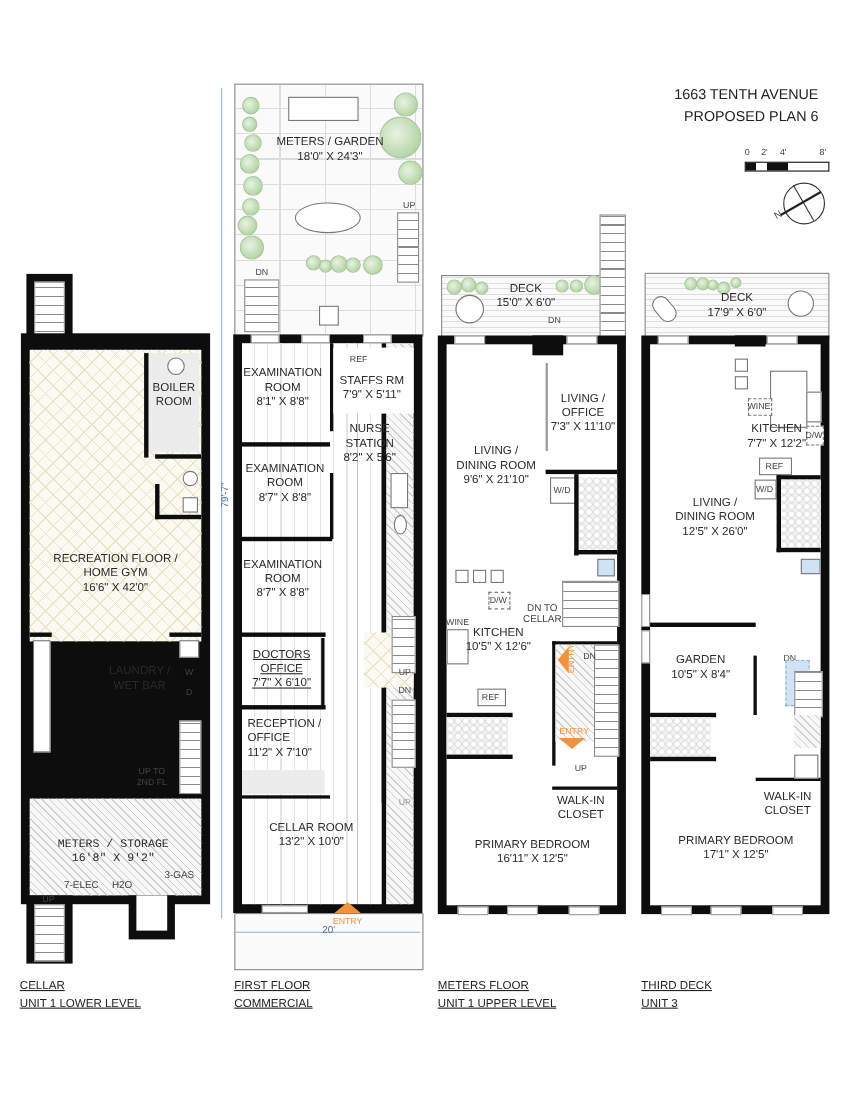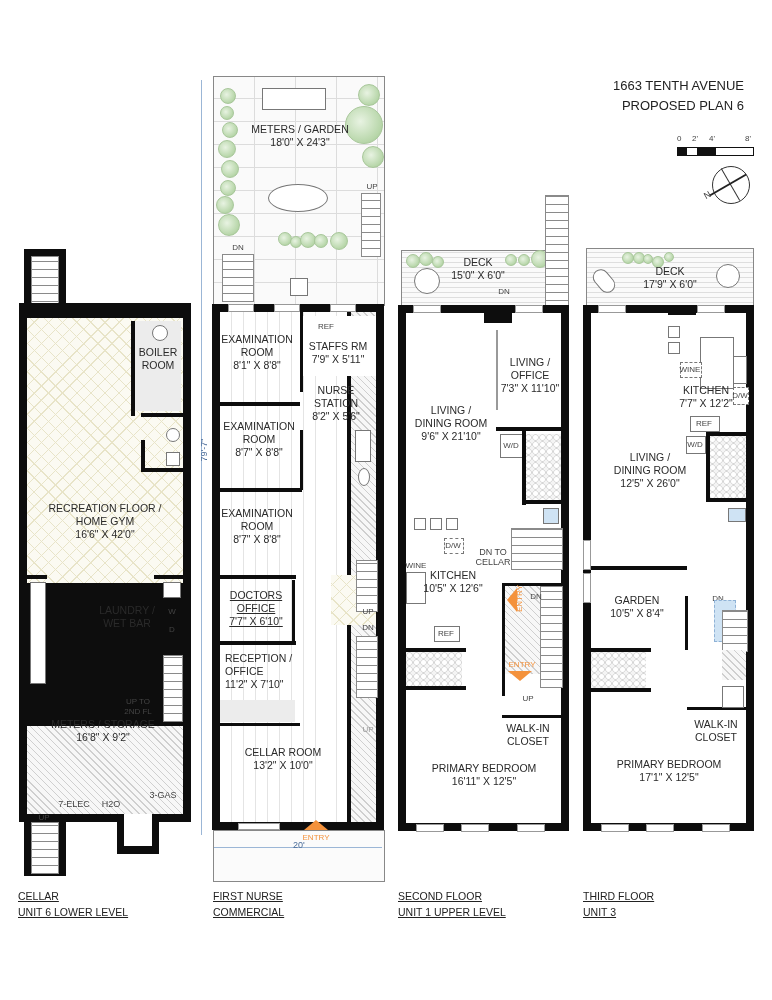--- a/index.html
+++ b/index.html
@@ -87,37 +87,37 @@
   </div>
   <div class="stairs" style="left:163px;top:655px;width:18px;height:65px;"></div>
   <div class="lbl small" style="left:138px;top:697px;">
     <div>UP TO</div>
     <div>2ND FL</div>
   </div>
   <div class="wall" style="left:27px;top:722px;width:58px;height:4px;"></div>
   <div class="wall" style="left:122px;top:722px;width:61px;height:4px;"></div>
 
   <div class="room hatch" style="left:27px;top:726px;width:156px;height:88px;"></div>
-  <div class="lbl" style="left:103px;top:718px;">
+  <div class="lbl" style="left:103px;top:762px;font-family:Liberation Mono, monospace;">
     <div>METERS / STORAGE</div>
     <div>16'8" X 9'2"</div>
   </div>
   <span class="lbl small" style="left:74px;top:799px;font-size:9px;">7-ELEC</span>
   <span class="lbl small" style="left:111px;top:799px;font-size:9px;">H2O</span>
   <span class="lbl small" style="left:163px;top:790px;font-size:9px;">3-GAS</span>
 
   <div class="wall" style="left:24px;top:814px;width:42px;height:62px;"></div>
   <div class="stairs" style="left:31px;top:822px;width:26px;height:50px;"></div>
   <span class="lbl small" style="left:44px;top:813px;">UP</span>
   <div class="wall" style="left:117px;top:814px;width:42px;height:40px;"></div>
   <div class="abs" style="left:124px;top:814px;width:28px;height:32px;background:#fff;"></div>
 
   <div class="caption" style="left:18px;top:888px;">
     <span>CELLAR</span>
-    <span>UNIT 6 LOWER LEVEL</span>
+    <span>UNIT 1 LOWER LEVEL</span>
   </div>
 </div>
 
 <div>
 
   <div class="abs" style="left:201px;top:80px;width:1px;height:755px;background:#9bb6d6;"></div>
   <span class="dim" style="left:193px;top:445px;transform:rotate(-90deg);">79'-7"</span>
 
   <div class="room pavers" style="left:213px;top:76px;width:170px;height:228px;border:1px solid #888;"></div>
   <div class="tree" style="left:220px;top:88px;width:14px;height:14px;"></div>
@@ -220,21 +220,21 @@
   </div>
 
   <div class="win" style="left:238px;top:823px;width:40px;height:5px;"></div>
   <div class="room" style="left:213px;top:830px;width:170px;height:50px;border:1px solid #888;background:#fbfbfb;"></div>
   <div class="arrow-up" style="left:304px;top:820px;"></div>
   <span class="lbl small" style="left:316px;top:833px;color:#f4923c;">ENTRY</span>
   <div class="abs" style="left:214px;top:847px;width:168px;height:1px;background:#9bb6d6;"></div>
   <span class="dim" style="left:293px;top:840px;">20'</span>
 
   <div class="caption" style="left:213px;top:888px;">
-    <span>FIRST NURSE</span>
+    <span>FIRST FLOOR</span>
     <span>COMMERCIAL</span>
   </div>
 </div>
 
 <div>
   <div class="room deckfill" style="left:401px;top:250px;width:153px;height:56px;border:1px solid #888;"></div>
   <div class="tree" style="left:406px;top:254px;width:12px;height:12px;"></div>
   <div class="tree" style="left:419px;top:252px;width:12px;height:12px;"></div>
   <div class="tree" style="left:432px;top:256px;width:10px;height:10px;"></div>
   <div class="tree" style="left:505px;top:254px;width:10px;height:10px;"></div>
@@ -313,21 +313,21 @@
   </div>
   <div class="lbl" style="left:484px;top:762px;">
     <div>PRIMARY BEDROOM</div>
     <div>16'11" X 12'5"</div>
   </div>
   <div class="win" style="left:416px;top:824px;width:26px;height:6px;"></div>
   <div class="win" style="left:461px;top:824px;width:26px;height:6px;"></div>
   <div class="win" style="left:517px;top:824px;width:26px;height:6px;"></div>
 
   <div class="caption" style="left:398px;top:888px;">
-    <span>SECOND FLOOR</span>
+    <span>METERS FLOOR</span>
     <span>UNIT 1 UPPER LEVEL</span>
   </div>
 </div>
 
 <div>
   <div class="room deckfill" style="left:586px;top:248px;width:166px;height:58px;border:1px solid #888;"></div>
   <div class="tree" style="left:622px;top:252px;width:10px;height:10px;"></div>
   <div class="tree" style="left:633px;top:252px;width:10px;height:10px;"></div>
   <div class="tree" style="left:643px;top:254px;width:8px;height:8px;"></div>
   <div class="tree" style="left:652px;top:256px;width:10px;height:10px;"></div>
@@ -396,16 +396,16 @@
   </div>
   <div class="lbl" style="left:669px;top:758px;">
     <div>PRIMARY BEDROOM</div>
     <div>17'1" X 12'5"</div>
   </div>
   <div class="win" style="left:601px;top:824px;width:26px;height:6px;"></div>
   <div class="win" style="left:646px;top:824px;width:26px;height:6px;"></div>
   <div class="win" style="left:702px;top:824px;width:26px;height:6px;"></div>
 
   <div class="caption" style="left:583px;top:888px;">
-    <span>THIRD FLOOR</span>
+    <span>THIRD DECK</span>
     <span>UNIT 3</span>
   </div>
 </div>
 
 </body></html>

